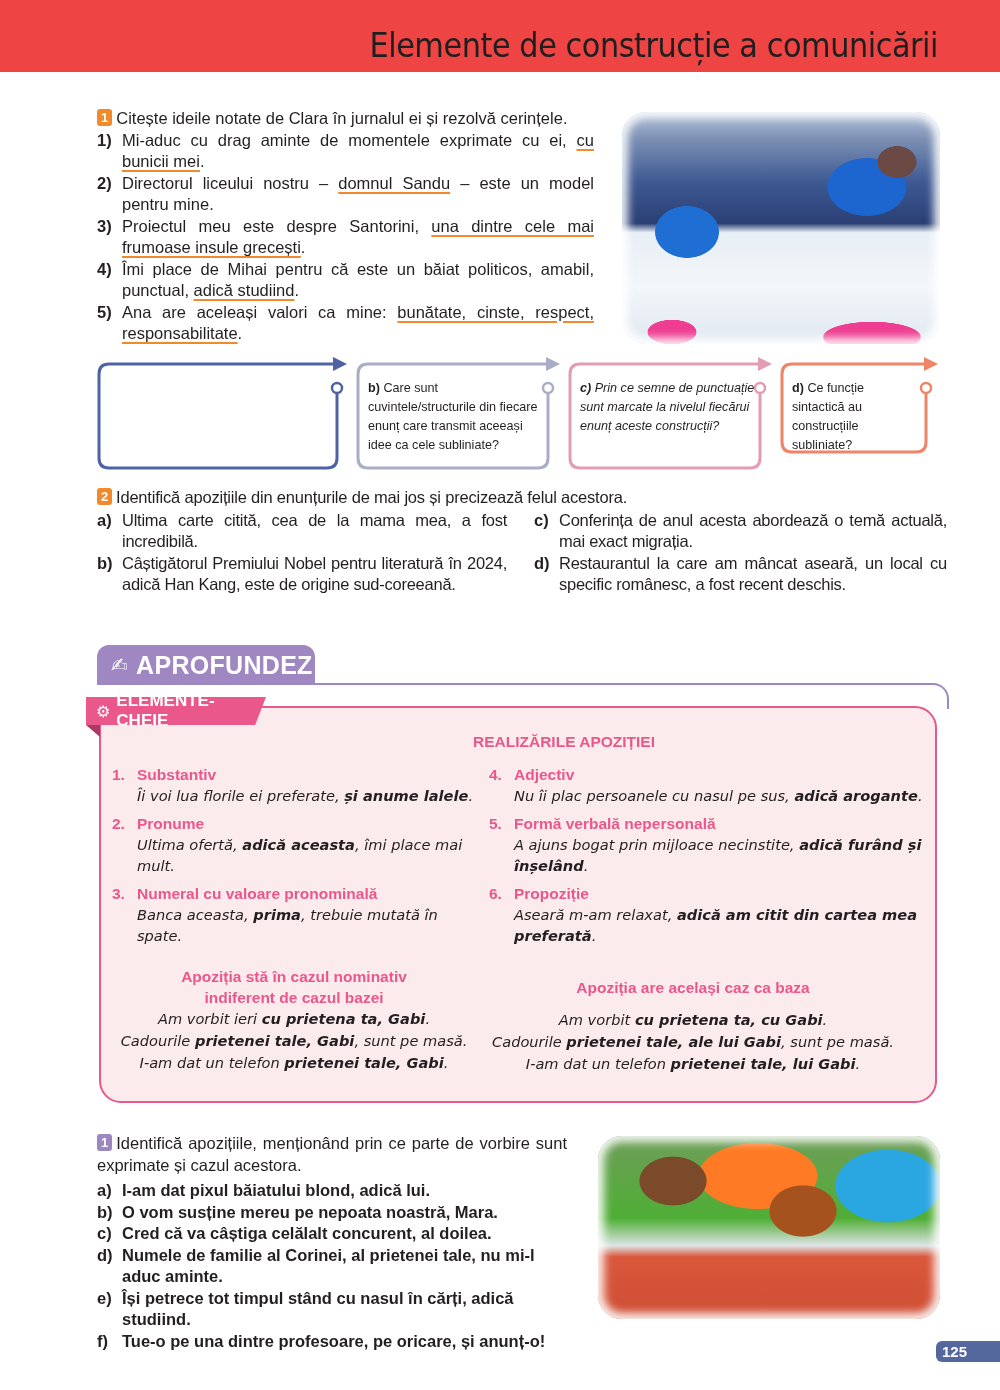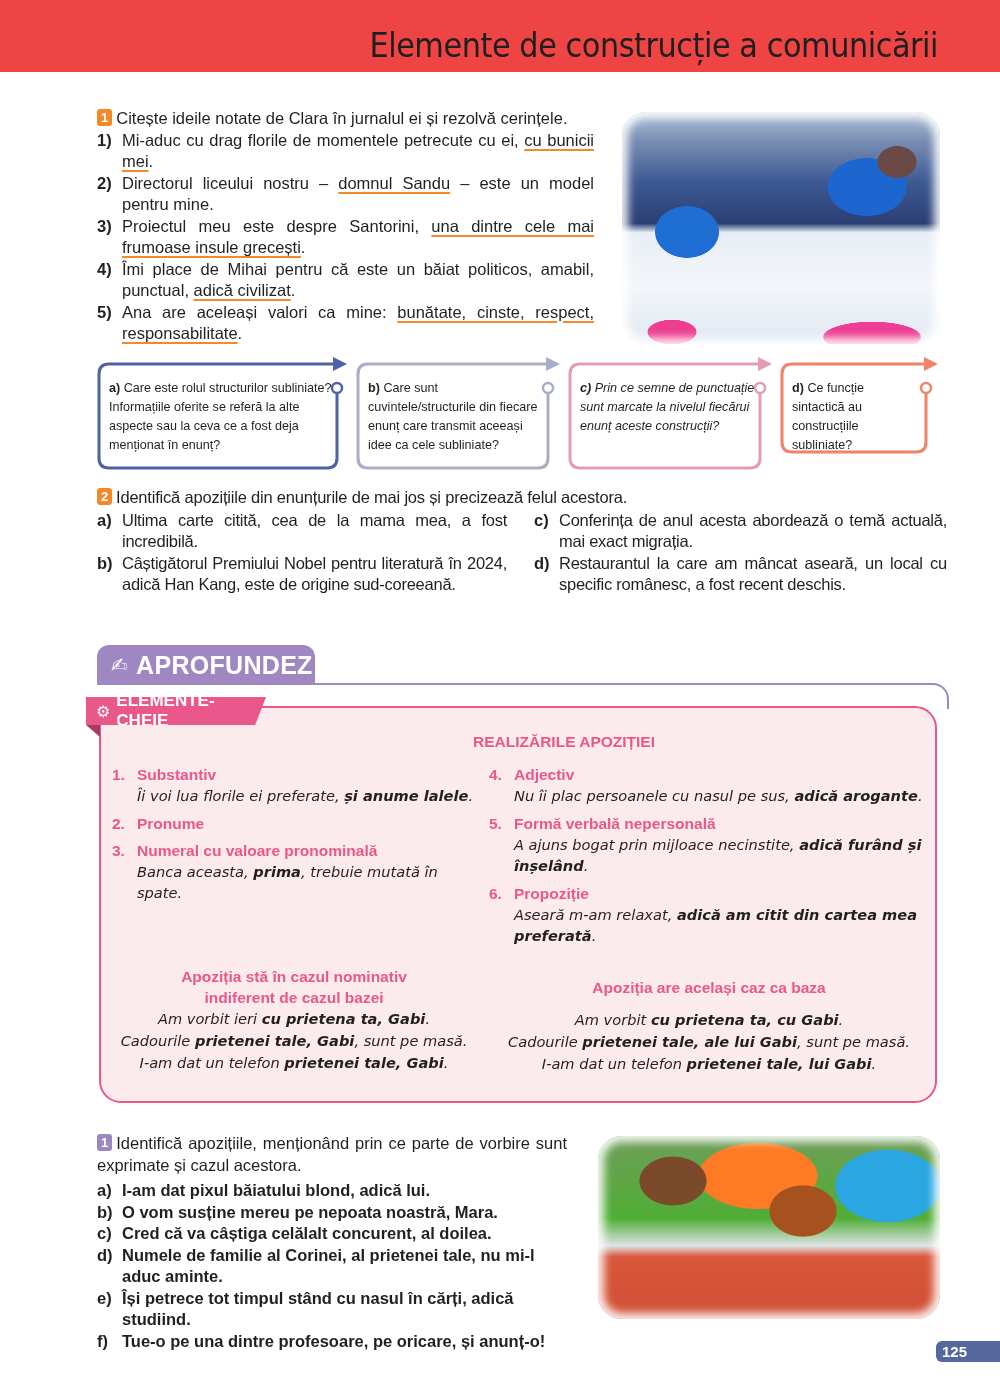--- a/index.html
+++ b/index.html
@@ -69,21 +69,21 @@
   .kcol.left { left: 112px; width: 370px; }
   .kcol.right { left: 489px; width: 440px; }
   .kitem { margin-bottom: 7px; }
   .kitem .khead { display: flex; color: #e9578b; font-weight: bold; font-size: 15.5px; line-height: 20px; }
   .kitem .khead .kn { width: 25px; flex: 0 0 25px; }
   .kitem .kex { padding-left: 25px; font-size: 15.8px; line-height: 21.5px; font-style: italic; font-family: "DejaVu Sans", sans-serif; font-size: 14.6px; }
   .kitem .kex b { font-weight: bold; text-align: center; }
 
   .case-block { position: absolute; text-align: center; }
   .case-block.left { left: 99px; width: 390px; top: 966px; }
-  .case-block.right { left: 480px; width: 458px; top: 977px; }
+  .case-block.right { left: 464px; width: 458px; top: 977px; }
   .case-block .chead { color: #e9578b; font-weight: bold; font-size: 15.5px; line-height: 21px; }
   .case-block.right .chead { margin-bottom: 11px; }
   .case-block .cex { font-style: italic; font-family: "DejaVu Sans", sans-serif; font-size: 14.6px; line-height: 21.8px; }
   .case-block .cex b { font-weight: bold; }
 
   .ex3 { position: absolute; left: 97px; top: 1133px; width: 470px; font-size: 16.5px; line-height: 21.5px; }
   .ex3 .intro { text-align: justify; }
   .ex3 .list { margin-top: 4px; }
   .ex3 .item { display: flex; }
   .ex3 .item .num { width: 25px; flex: 0 0 25px; font-weight: bold; }
@@ -98,50 +98,49 @@
   <h1 class="header-title">Elemente de construcție a comunicării</h1>
 </div>
 
 <div class="ex1">
   <div class="intro">
     <span class="badge badge-orange">1</span><span>Citește ideile notate de Clara în jurnalul ei și rezolvă cerințele.</span>
   </div>
   <ol>
     <li>
         <span class="num">1)</span>
-        <span class="txt"><span>Mi-aduc cu drag florile de momentele petrecute cu ei, </span><span class="ul">cu bunicii mei</span><span>.</span></span>
+        <span class="txt"><span>Mi-aduc cu drag aminte de momentele exprimate cu ei, </span><span class="ul">cu bunicii mei</span><span>.</span></span>
       </li>
     <li>
         <span class="num">2)</span>
         <span class="txt"><span>Directorul liceului nostru – </span><span class="ul">domnul Sandu</span><span> – este un model pentru mine.</span></span>
       </li>
     <li>
         <span class="num">3)</span>
         <span class="txt"><span>Proiectul meu este despre Santorini, </span><span class="ul">una dintre cele mai frumoase insule grecești</span><span>.</span></span>
       </li>
     <li>
         <span class="num">4)</span>
-        <span class="txt"><span>Îmi place de Mihai pentru că este un băiat politicos, amabil, punctual, </span><span class="ul">adică civilizat</span><span>.</span></span>
+        <span class="txt"><span>Îmi place de Mihai pentru că este un băiat politicos, amabil, punctual, </span><span class="ul">adică studiind</span><span>.</span></span>
       </li>
     <li>
         <span class="num">5)</span>
         <span class="txt"><span>Ana are aceleași valori ca mine: </span><span class="ul">bunătate, cinste, respect, responsabilitate</span><span>.</span></span>
       </li>
   </ol>
 </div>
 
 <div class="photo photo-santorini" title="Santorini blue-domed churches above the sea"></div>
 
 <div class="qbox" style="left:97px;width:250px;">
   <svg width="250" height="108">
     <path d="M240 22 V96 Q240 106 230 106 H12 Q2 106 2 96 V12 Q2 2 12 2 H240" fill="none" stroke="#4e63a6" stroke-width="3"></path>
     <polygon points="236,-5 250,2 236,9" fill="#4e63a6"></polygon>
     <circle cx="240" cy="26" r="5" fill="#fff" stroke="#4e63a6" stroke-width="2.5"></circle>
   </svg>
-  <div class="qtext" style="width:224px;"><b>a)</b> <span>Care este rolul structurilor subliniate? Informațiile oferite se referă la alte aspecte sau la ceva ce a fost deja menționat în enunț?</span></div>
 </div>
 <div class="qbox" style="left:356px;width:204px;">
   <svg width="204" height="108">
     <path d="M192 22 V96 Q192 106 182 106 H12 Q2 106 2 96 V12 Q2 2 12 2 H196" fill="none" stroke="#a9adc6" stroke-width="3"></path>
     <polygon points="190,-5 204,2 190,9" fill="#a9adc6"></polygon>
     <circle cx="192" cy="26" r="5" fill="#fff" stroke="#a9adc6" stroke-width="2.5"></circle>
   </svg>
   <div class="qtext" style="width:180px;"><b>b)</b> <span>Care sunt cuvintele/structurile din fiecare enunț care transmit aceeași idee ca cele subliniate?</span></div>
 </div>
 <div class="qbox" style="left:568px;width:204px;font-style:italic;">
@@ -209,20 +208,21 @@
         <span class="kn">1.</span>
         <span>Substantiv</span>
       </div>
     <div class="kex"><span>Îi voi lua florile ei preferate, </span><b>și anume lalele</b><span>.</span></div>
   </div>
   <div class="kitem">
     <div class="khead">
         <span class="kn">2.</span>
         <span>Pronume</span>
       </div>
+    <div class="kex"><span>Ultima ofertă, </span><b>adică aceasta</b><span>, îmi place mai mult.</span></div>
   </div>
   <div class="kitem">
     <div class="khead">
         <span class="kn">3.</span>
         <span>Numeral cu valoare pronominală</span>
       </div>
     <div class="kex"><span>Banca aceasta, </span><b>prima</b><span>, trebuie mutată în spate.</span></div>
   </div>
 </div>
 

